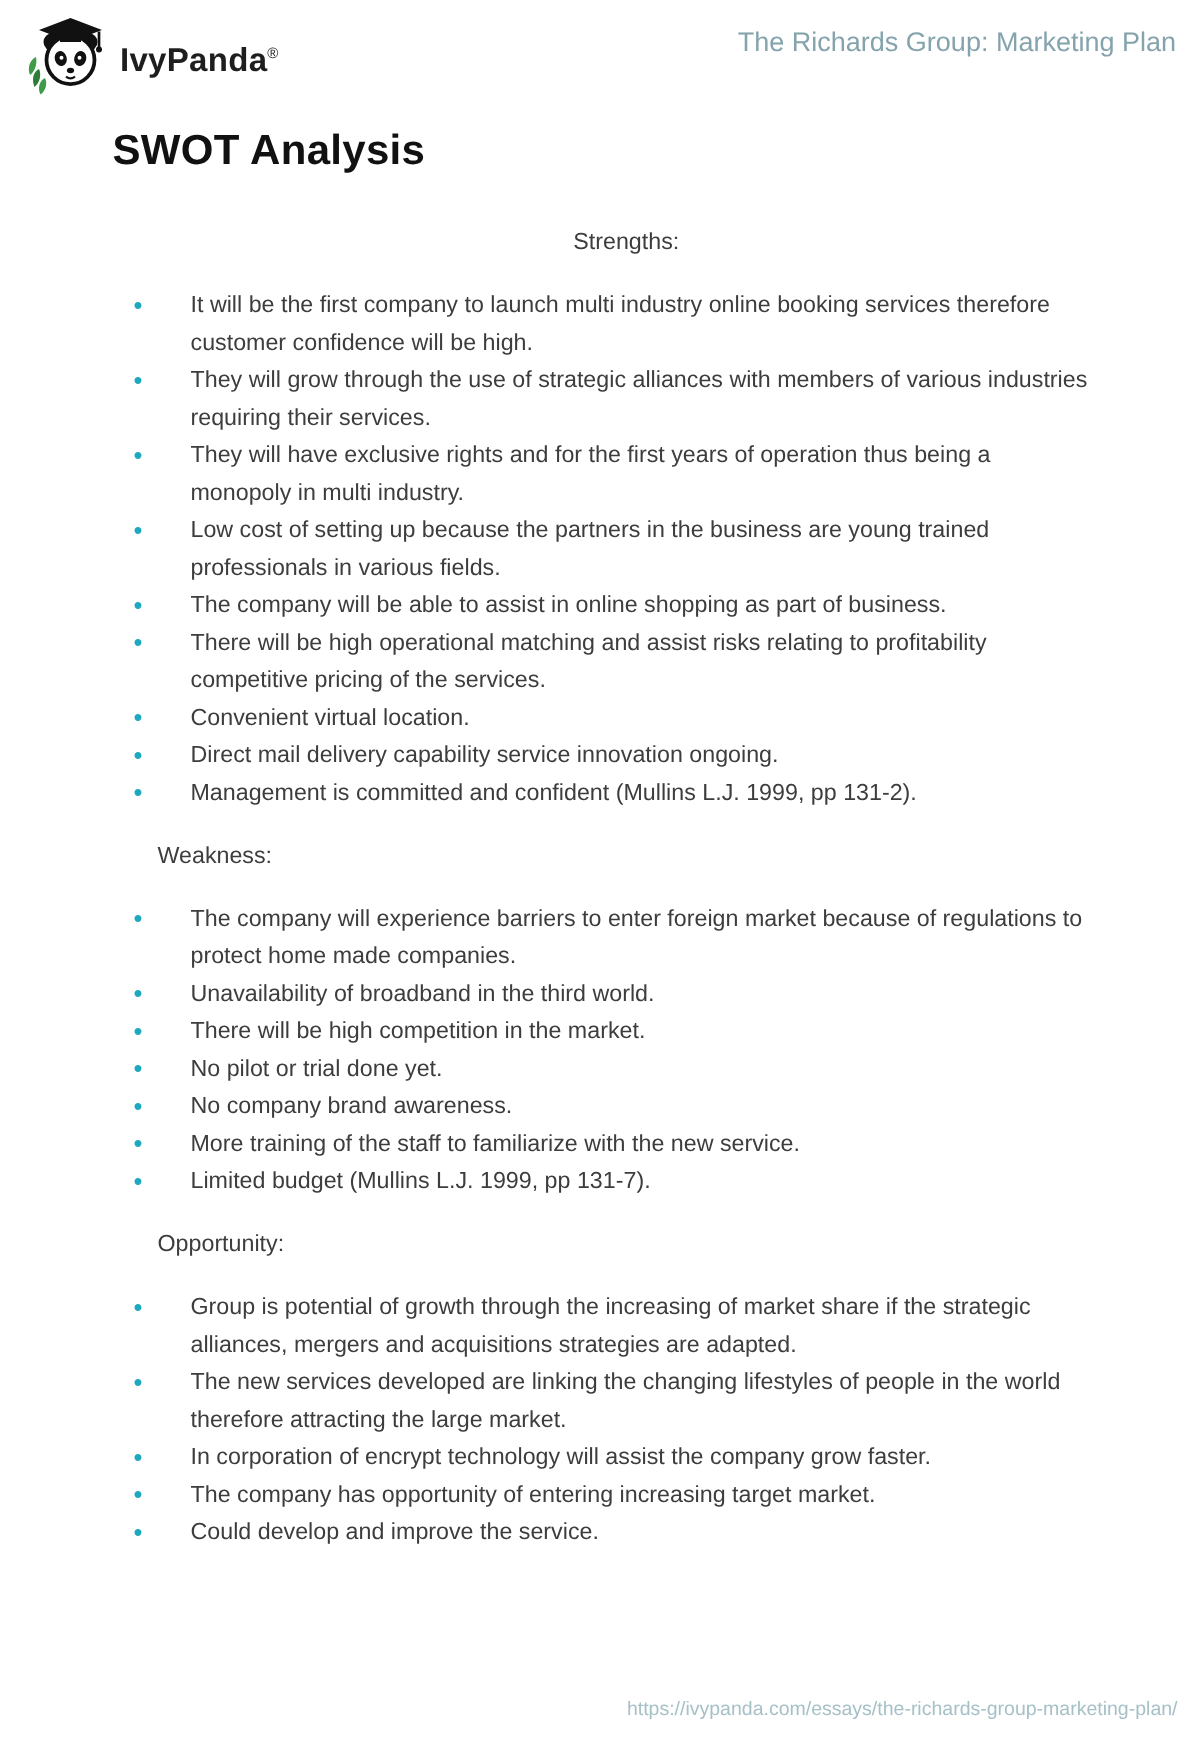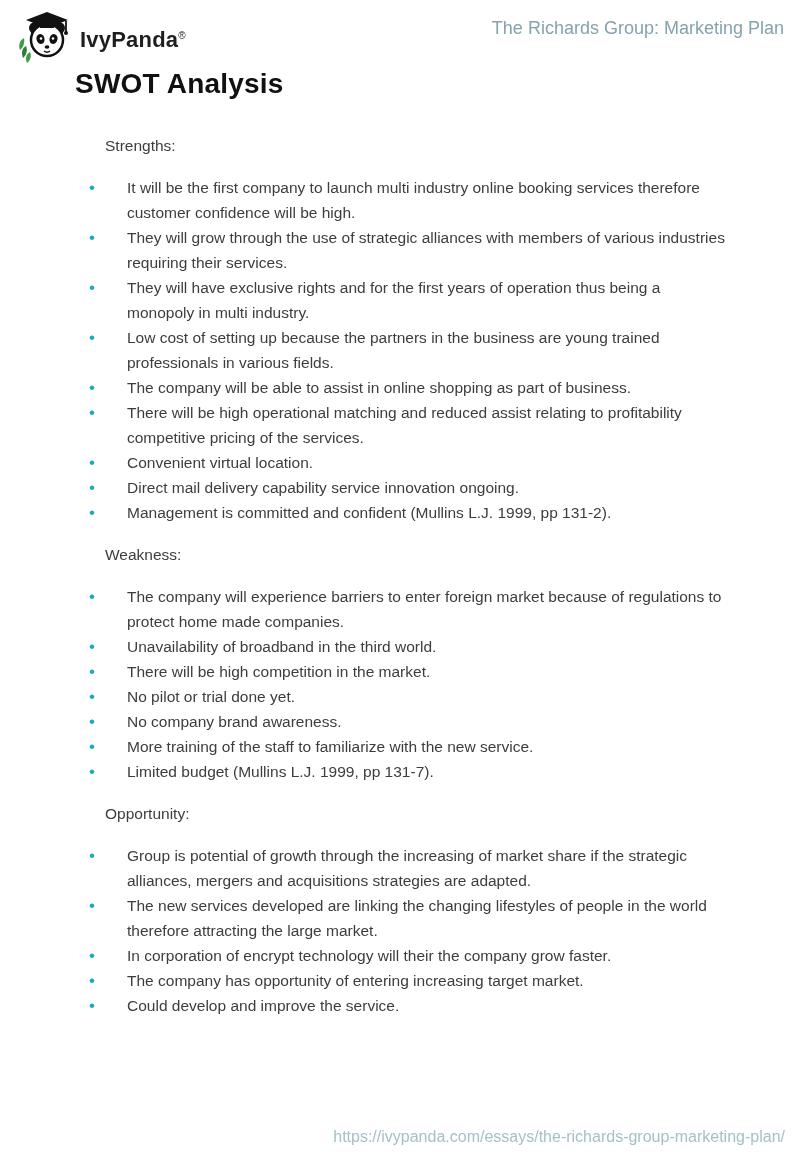--- a/index.html
+++ b/index.html
@@ -45,21 +45,21 @@
   }
   .doc-title {
     margin-top: 8px;
     font-size: 18px;
     color: #84a3ad;
   }
 
   
   .page-title {
     position: absolute;
-    top: 68px;
+    top: 84px;
     left: 75px;
     font-size: 28px;
     font-weight: bold;
     color: #111111;
     letter-spacing: 0.2px;
   }
 
   .content {
     position: absolute;
     top: 133px;
@@ -67,21 +67,21 @@
     width: 655px;
     color: #3d3d3d;
     font-size: 15.5px;
     line-height: 25px;
   }
 
   .section-label {
     margin: 17px 0 17px 30px;
     color: #3d3d3d;
   }
-  .section-label:first-child { margin-top: 0; }
+  .section-label:first-child { margin-top: 16px; text-align: center; }
 
   ul.bullet-list {
     list-style: none;
   }
   ul.bullet-list li {
     position: relative;
     padding-left: 52px;
   }
   ul.bullet-list li::before {
     content: "\2022";
@@ -90,21 +90,21 @@
     top: 0;
     color: #1ca9bf;
     font-size: 17px;
   }
 
   
   .footer {
     position: absolute;
     bottom: 14px;
     right: 15px;
-    font-size: 16px;
+    font-size: 13px;
     color: #a6c0c8;
   }
 </style>
 </head>
 <body>
 
 <div class="page">
 
   <div class="header">
     <div class="brand-wrap">
@@ -140,40 +140,40 @@
   <h1 class="page-title">SWOT Analysis</h1>
 
   <div class="content" id="content">
       <div class="section-label">Strengths:</div>
       <ul class="bullet-list">
         <li>It will be the first company to launch multi industry online booking services therefore customer confidence will be high.</li>
         <li>They will grow through the use of strategic alliances with members of various industries requiring their services.</li>
         <li>They will have exclusive rights and for the first years of operation thus being a monopoly in multi industry.</li>
         <li>Low cost of setting up because the partners in the business are young trained professionals in various fields.</li>
         <li>The company will be able to assist in online shopping as part of business.</li>
-        <li>There will be high operational matching and reduced assist relating to profitability competitive pricing of the services.</li>
+        <li>There will be high operational matching and assist risks relating to profitability competitive pricing of the services.</li>
         <li>Convenient virtual location.</li>
         <li>Direct mail delivery capability service innovation ongoing.</li>
         <li>Management is committed and confident (Mullins L.J. 1999, pp 131-2).</li>
       </ul>
       <div class="section-label">Weakness:</div>
       <ul class="bullet-list">
         <li>The company will experience barriers to enter foreign market because of regulations to protect home made companies.</li>
         <li>Unavailability of broadband in the third world.</li>
         <li>There will be high competition in the market.</li>
         <li>No pilot or trial done yet.</li>
         <li>No company brand awareness.</li>
         <li>More training of the staff to familiarize with the new service.</li>
         <li>Limited budget (Mullins L.J. 1999, pp 131-7).</li>
       </ul>
       <div class="section-label">Opportunity:</div>
       <ul class="bullet-list">
         <li>Group is potential of growth through the increasing of market share if the strategic alliances, mergers and acquisitions strategies are adapted.</li>
         <li>The new services developed are linking the changing lifestyles of people in the world therefore attracting the large market.</li>
-        <li>In corporation of encrypt technology will their the company grow faster.</li>
+        <li>In corporation of encrypt technology will assist the company grow faster.</li>
         <li>The company has opportunity of entering increasing target market.</li>
         <li>Could develop and improve the service.</li>
       </ul>
     </div>
 
   <div class="footer">https://ivypanda.com/essays/the-richards-group-marketing-plan/</div>
 
 </div>
 
 </body></html>

